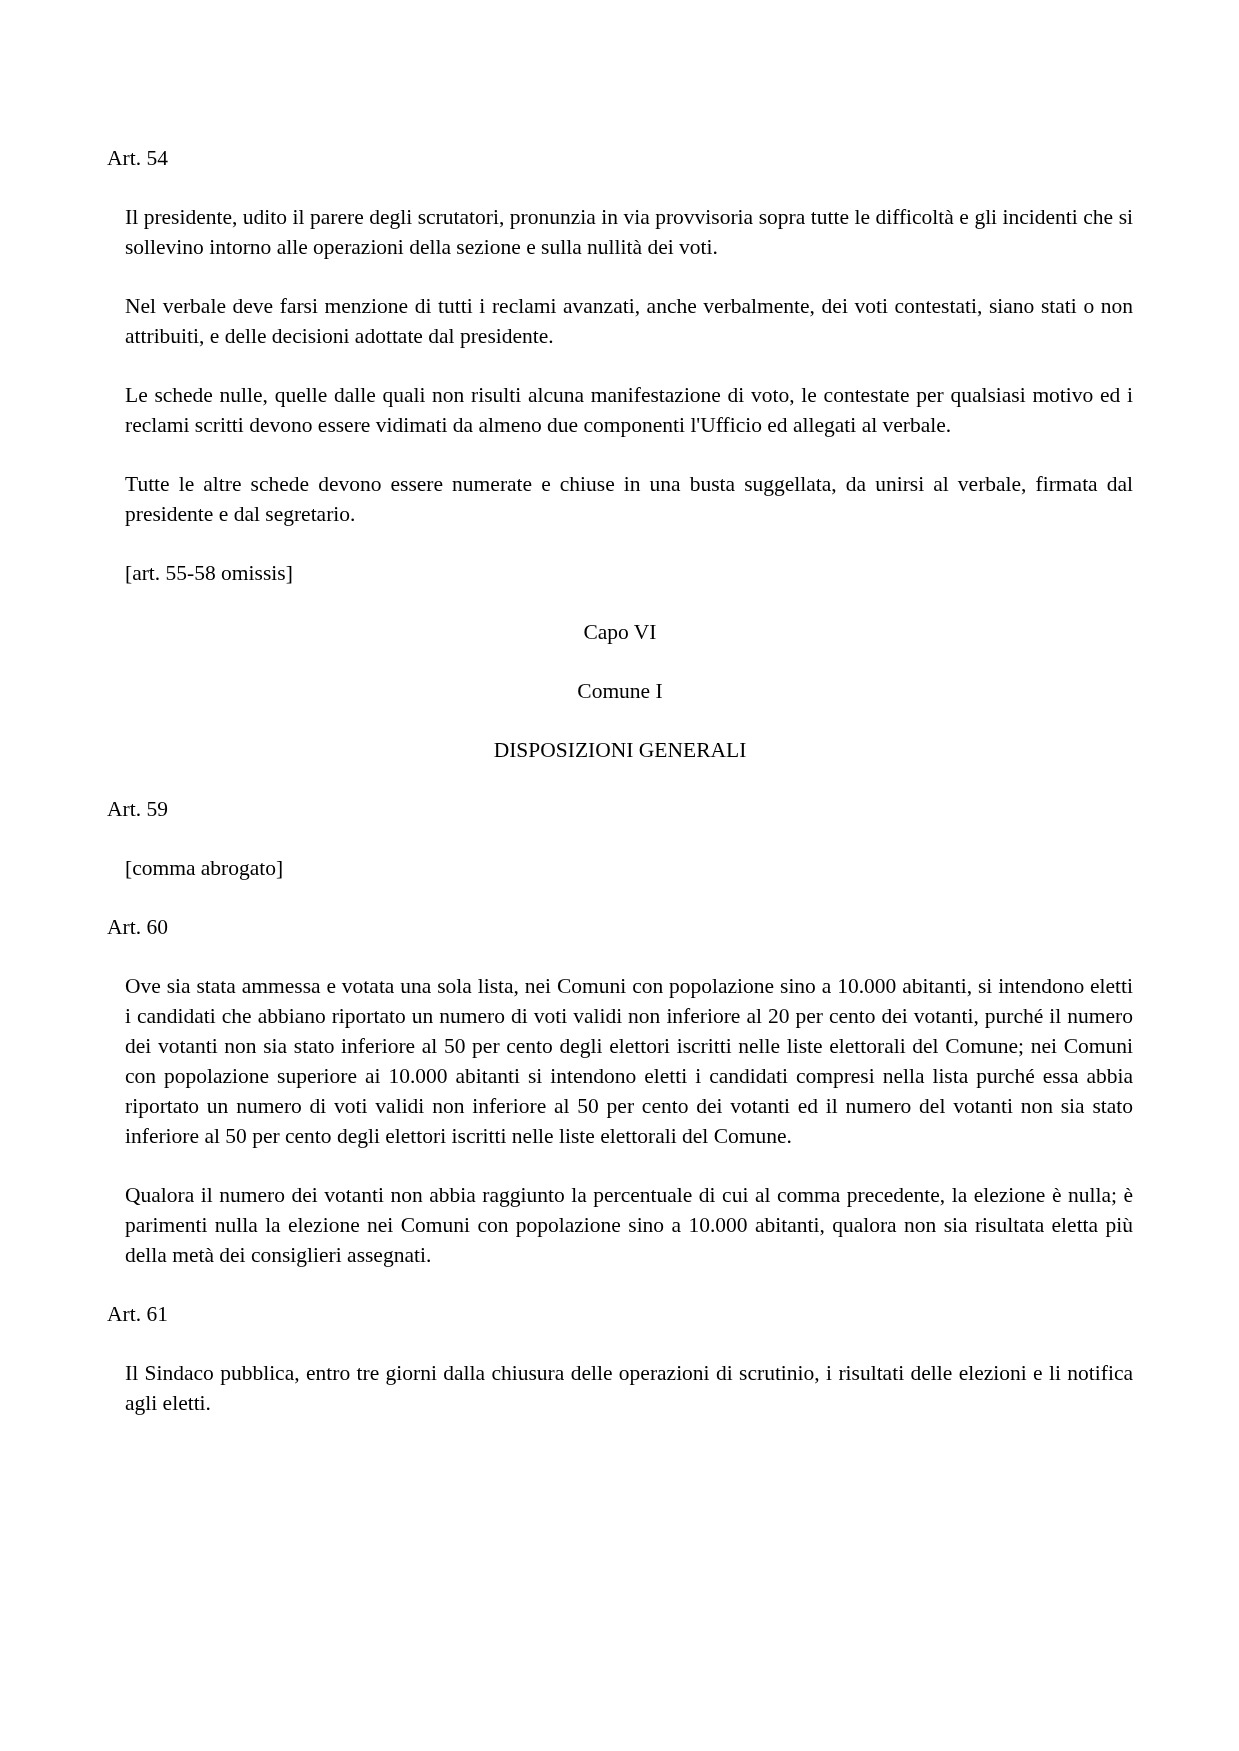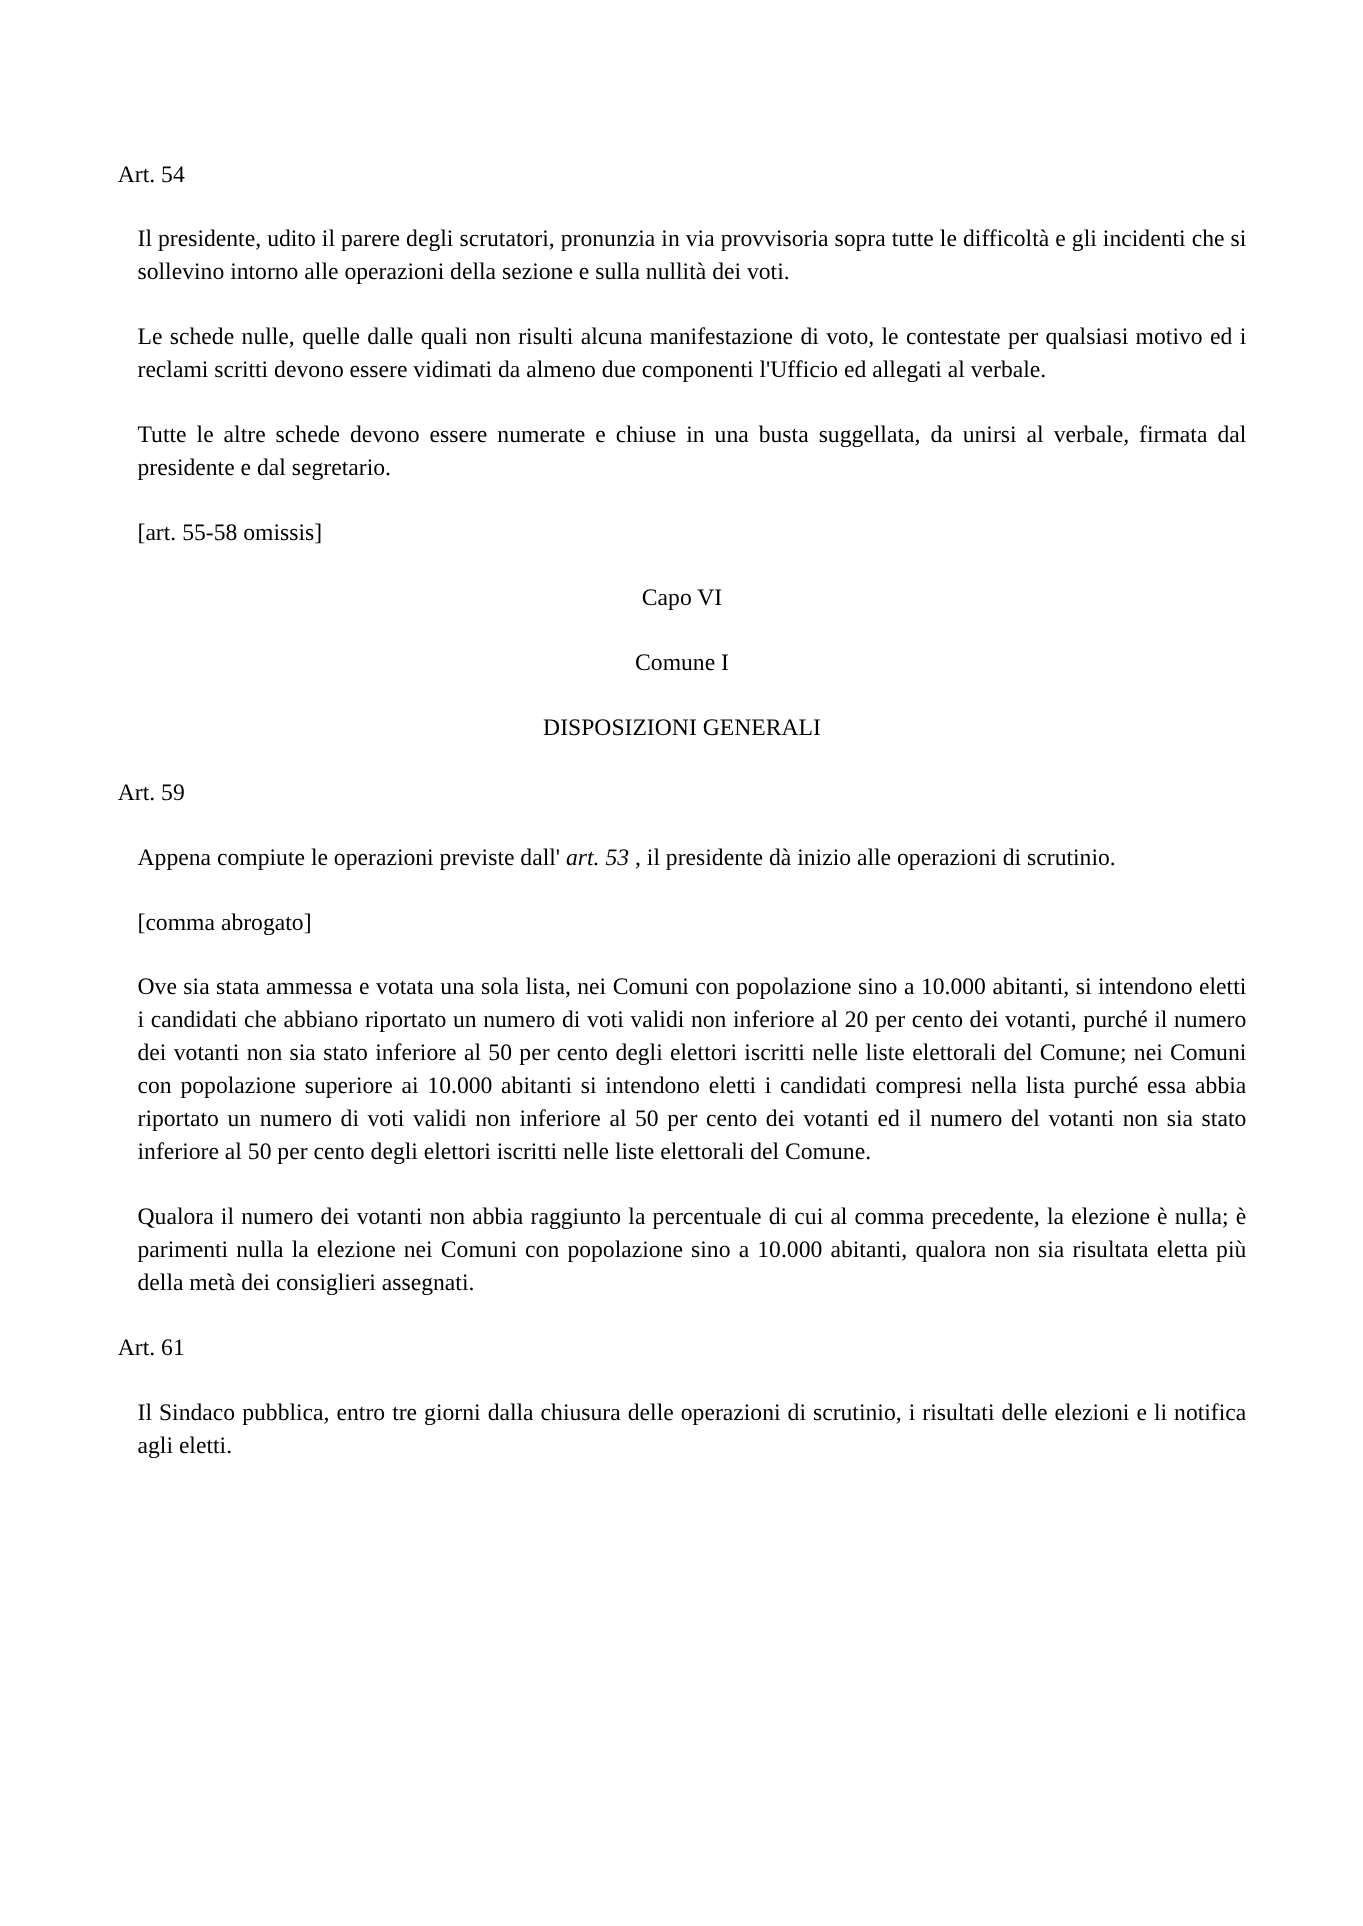--- a/index.html
+++ b/index.html
@@ -43,26 +43,27 @@
   .italic {
     font-style: italic;
   }
 </style>
 </head>
 <body>
 
 <div class="page" data-name="document-page">
     <p class="block heading-left" data-name="article-54-heading">Art. 54</p>
     <p class="block paragraph" data-name="article-54-paragraph-1">Il presidente, udito il parere degli scrutatori, pronunzia in via provvisoria sopra tutte le difficoltà e gli incidenti che si sollevino intorno alle operazioni della sezione e sulla nullità dei voti.</p>
+    <p class="block paragraph" data-name="article-54-paragraph-2">Nel verbale deve farsi menzione di tutti i reclami avanzati, anche verbalmente, dei voti contestati, siano stati o non attribuiti, e delle decisioni adottate dal presidente.</p>
     <p class="block paragraph" data-name="article-54-paragraph-3">Le schede nulle, quelle dalle quali non risulti alcuna manifestazione di voto, le contestate per qualsiasi motivo ed i reclami scritti devono essere vidimati da almeno due componenti l'Ufficio ed allegati al verbale.</p>
     <p class="block paragraph" data-name="article-54-paragraph-4">Tutte le altre schede devono essere numerate e chiuse in una busta suggellata, da unirsi al verbale, firmata dal presidente e dal segretario.</p>
     <p class="block paragraph" data-name="omissis-note">[art. 55-58 omissis]</p>
     <p class="block heading-center" data-name="chapter-heading">Capo VI</p>
     <p class="block heading-center" data-name="section-heading">Comune I</p>
     <p class="block heading-center" data-name="section-title">DISPOSIZIONI GENERALI</p>
     <p class="block heading-left" data-name="article-59-heading">Art. 59</p>
-    <p class="block paragraph" data-name="article-59-paragraph-1"><span class="" data-name="text-segment">Appena compiute le operazioni previste dall' </span><span class="italic" data-name="article-reference-italic">art. 53</span><span class="" data-name="text-segment"> , il presidente dà inizio alle operazioni di scrutinio.</span></p>
     <p class="block paragraph" data-name="abrogated-comma-note">[comma abrogato]</p>
+    <p class="block heading-left" data-name="article-60-heading">Art. 60</p>
     <p class="block paragraph" data-name="article-60-paragraph-1">Ove sia stata ammessa e votata una sola lista, nei Comuni con popolazione sino a 10.000 abitanti, si intendono eletti i candidati che abbiano riportato un numero di voti validi non inferiore al 20 per cento dei votanti, purché il numero dei votanti non sia stato inferiore al 50 per cento degli elettori iscritti nelle liste elettorali del Comune; nei Comuni con popolazione superiore ai 10.000 abitanti si intendono eletti i candidati compresi nella lista purché essa abbia riportato un numero di voti validi non inferiore al 50 per cento dei votanti ed il numero del votanti non sia stato inferiore al 50 per cento degli elettori iscritti nelle liste elettorali del Comune.</p>
     <p class="block paragraph" data-name="article-60-paragraph-2">Qualora il numero dei votanti non abbia raggiunto la percentuale di cui al comma precedente, la elezione è nulla; è parimenti nulla la elezione nei Comuni con popolazione sino a 10.000  abitanti, qualora non sia risultata eletta più della metà dei consiglieri assegnati.</p>
     <p class="block heading-left" data-name="article-61-heading">Art. 61</p>
     <p class="block paragraph" data-name="article-61-paragraph-1">Il Sindaco pubblica, entro tre giorni dalla chiusura delle operazioni di scrutinio, i risultati delle elezioni e li notifica agli eletti.</p>
   </div>
 
 </body></html>

